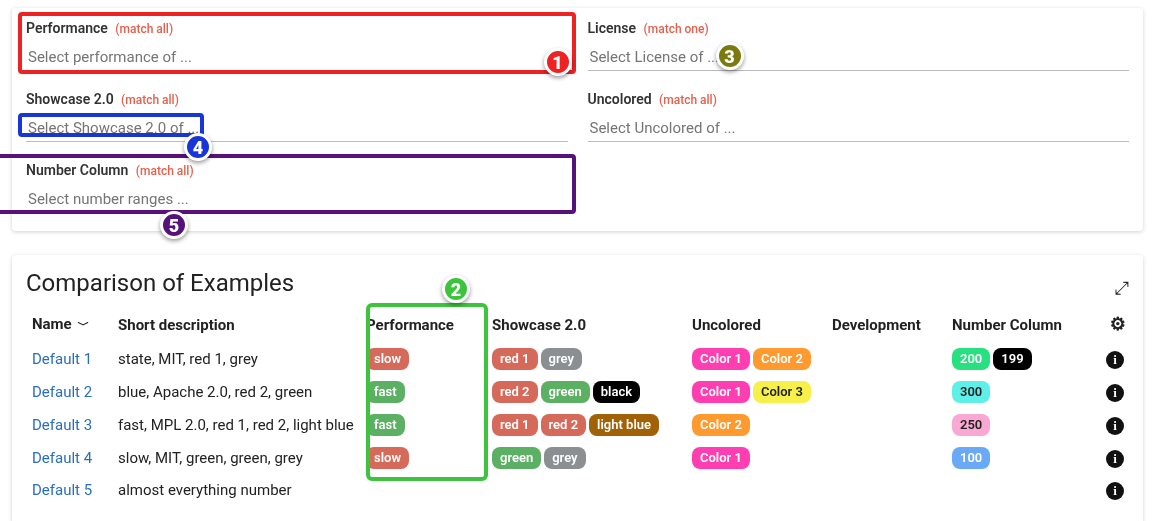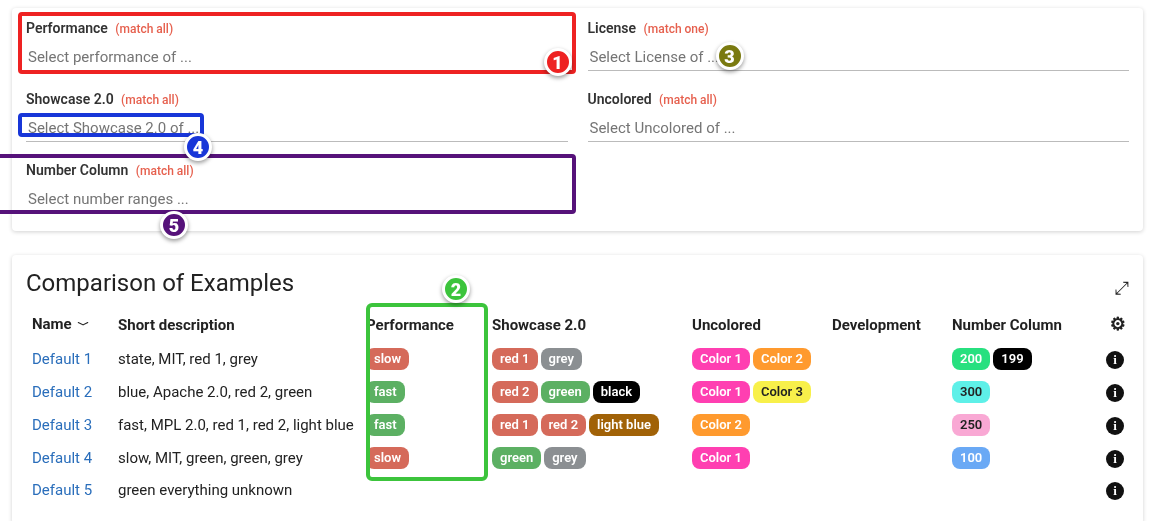--- a/index.html
+++ b/index.html
@@ -249,21 +249,21 @@
             <td>slow, MIT, green, green, grey</td>
             <td><span class="tag" style="background: rgb(213, 106, 90);">slow</span></td>
             <td><span class="tag" style="background: rgb(92, 176, 99);">green</span><span class="tag" style="background: rgb(139, 143, 146);">grey</span></td>
             <td><span class="tag" style="background: rgb(255, 63, 177);">Color 1</span></td>
             <td></td>
             <td><span class="tag" style="background: rgb(106, 169, 245);">100</span></td>
             <td style="text-align: right;"><span class="info-dot">i</span></td>
           </tr>
           <tr>
             <td><span class="row-link">Default 5</span></td>
-            <td>green everything unknown</td>
+            <td>almost everything number</td>
             <td></td>
             <td></td>
             <td></td>
             <td></td>
             <td></td>
             <td style="text-align: right;"><span class="info-dot">i</span></td>
           </tr>
         </tbody>
     </table>
   </div>

